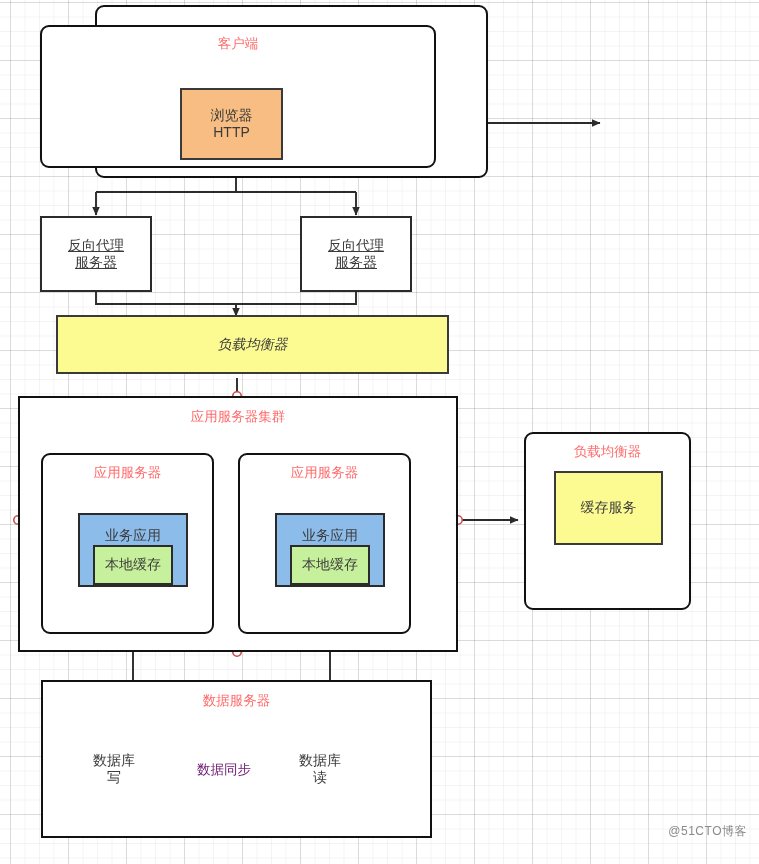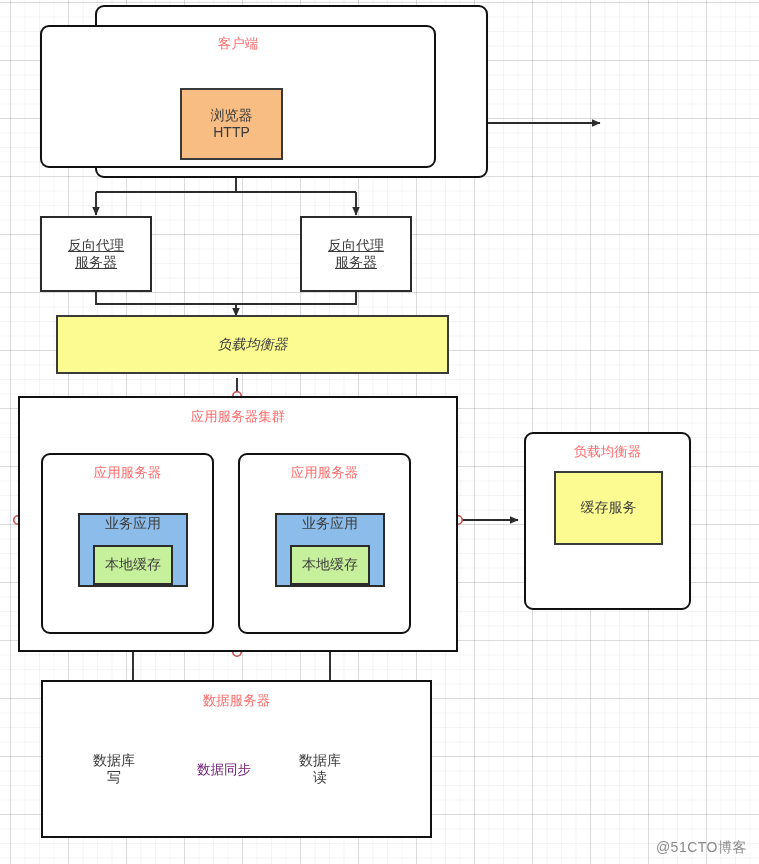--- a/index.html
+++ b/index.html
@@ -61,21 +61,21 @@
   .dash-box {
     border: 2.5px dashed #111;
     background: #ffffff;
   }
   .orange { background: #f7bd82; border: 2px solid #3a3a3a; }
   .yellow { background: #fcfb92; border: 2px solid #3a3a3a; }
   .blue   { background: #8cbcea; border: 2px solid #2b2b2b; }
   .green  { background: #c6f09b; border: 2px solid #2b2b2b; }
   .blue .label-top {
     position: absolute;
-    top: 0; left: 0; right: 0;
+    top: 12px; left: 0; right: 0;
     text-align: center;
     font-size: 14px;
     color: #3b3b3b;
   }
   .cyl-text {
     position: absolute;
     left: 0; top: 0;
     display: flex;
     align-items: center;
     justify-content: center;
@@ -90,22 +90,22 @@
     position: absolute;
     font-size: 13.5px;
     color: #701a75;
     background: #ffffff;
     padding: 0 1px;
     white-space: nowrap;
   }
   .watermark {
     position: absolute;
     right: 12px;
-    bottom: 7px;
-    font-size: 14px;
+    bottom: 24px;
+    font-size: 12px;
     color: #8a8a8a;
     letter-spacing: 0.5px;
   }
 </style>
 </head>
 <body>
 
 <div id="canvas">
 
   <svg id="svg-layer" viewBox="0 0 759 864">

